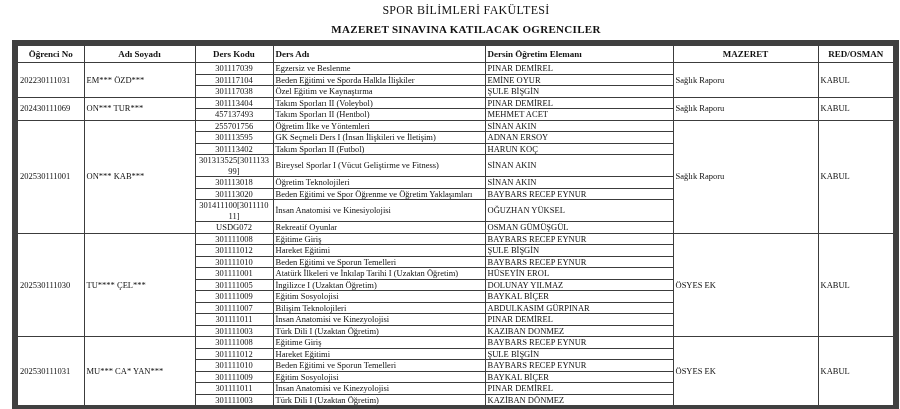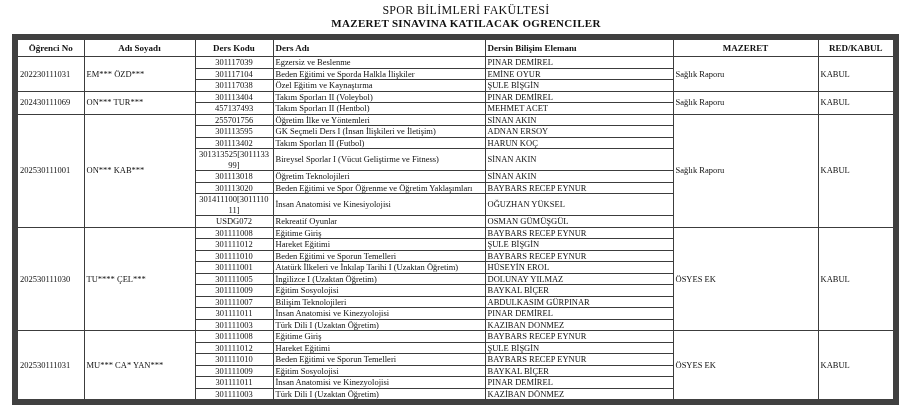--- a/index.html
+++ b/index.html
@@ -19,21 +19,21 @@
     line-height: 14px;
     padding-top: 3px;
     letter-spacing: 0.3px;
     margin-left: 32px;
   }
   .doc-subtitle {
     text-align: center;
     font-weight: bold;
     font-size: 11px;
     line-height: 13px;
-    margin-top: 0;
+    margin-top: 6px;
     letter-spacing: 0.3px;
     padding-left: 32px;
   }
   table.main {
     border-collapse: collapse;
     table-layout: fixed;
     width: 881px;
     margin: 4px 0 0 12px;
     border: 6px solid #404040;
   }
@@ -75,23 +75,23 @@
     <col style="width:188px">
     <col style="width:145px">
     <col style="width:78px">
   </colgroup>
   <thead>
     <tr>
       <th class="h-center">Öğrenci No</th>
       <th class="h-center">Adı Soyadı</th>
       <th class="h-center">Ders Kodu</th>
       <th class="h-left">Ders Adı</th>
-      <th class="h-left">Dersin Bilişim Elemanı</th>
+      <th class="h-left">Dersin Öğretim Elemanı</th>
       <th class="h-center">MAZERET</th>
-      <th class="h-center">RED/KABUL</th>
+      <th class="h-center">RED/OSMAN</th>
     </tr>
   </thead>
   <tbody>
       <tr>
         <td class="c-no" rowspan="3">202230111031</td>
         <td class="c-name" rowspan="3">EM*** ÖZD***</td>
         <td class="c-code">301117039</td>
         <td class="c-course">Egzersiz ve Beslenme</td>
         <td class="c-inst">PINAR DEMİREL</td>
         <td class="c-maz" rowspan="3">Sağlık Raporu</td>

